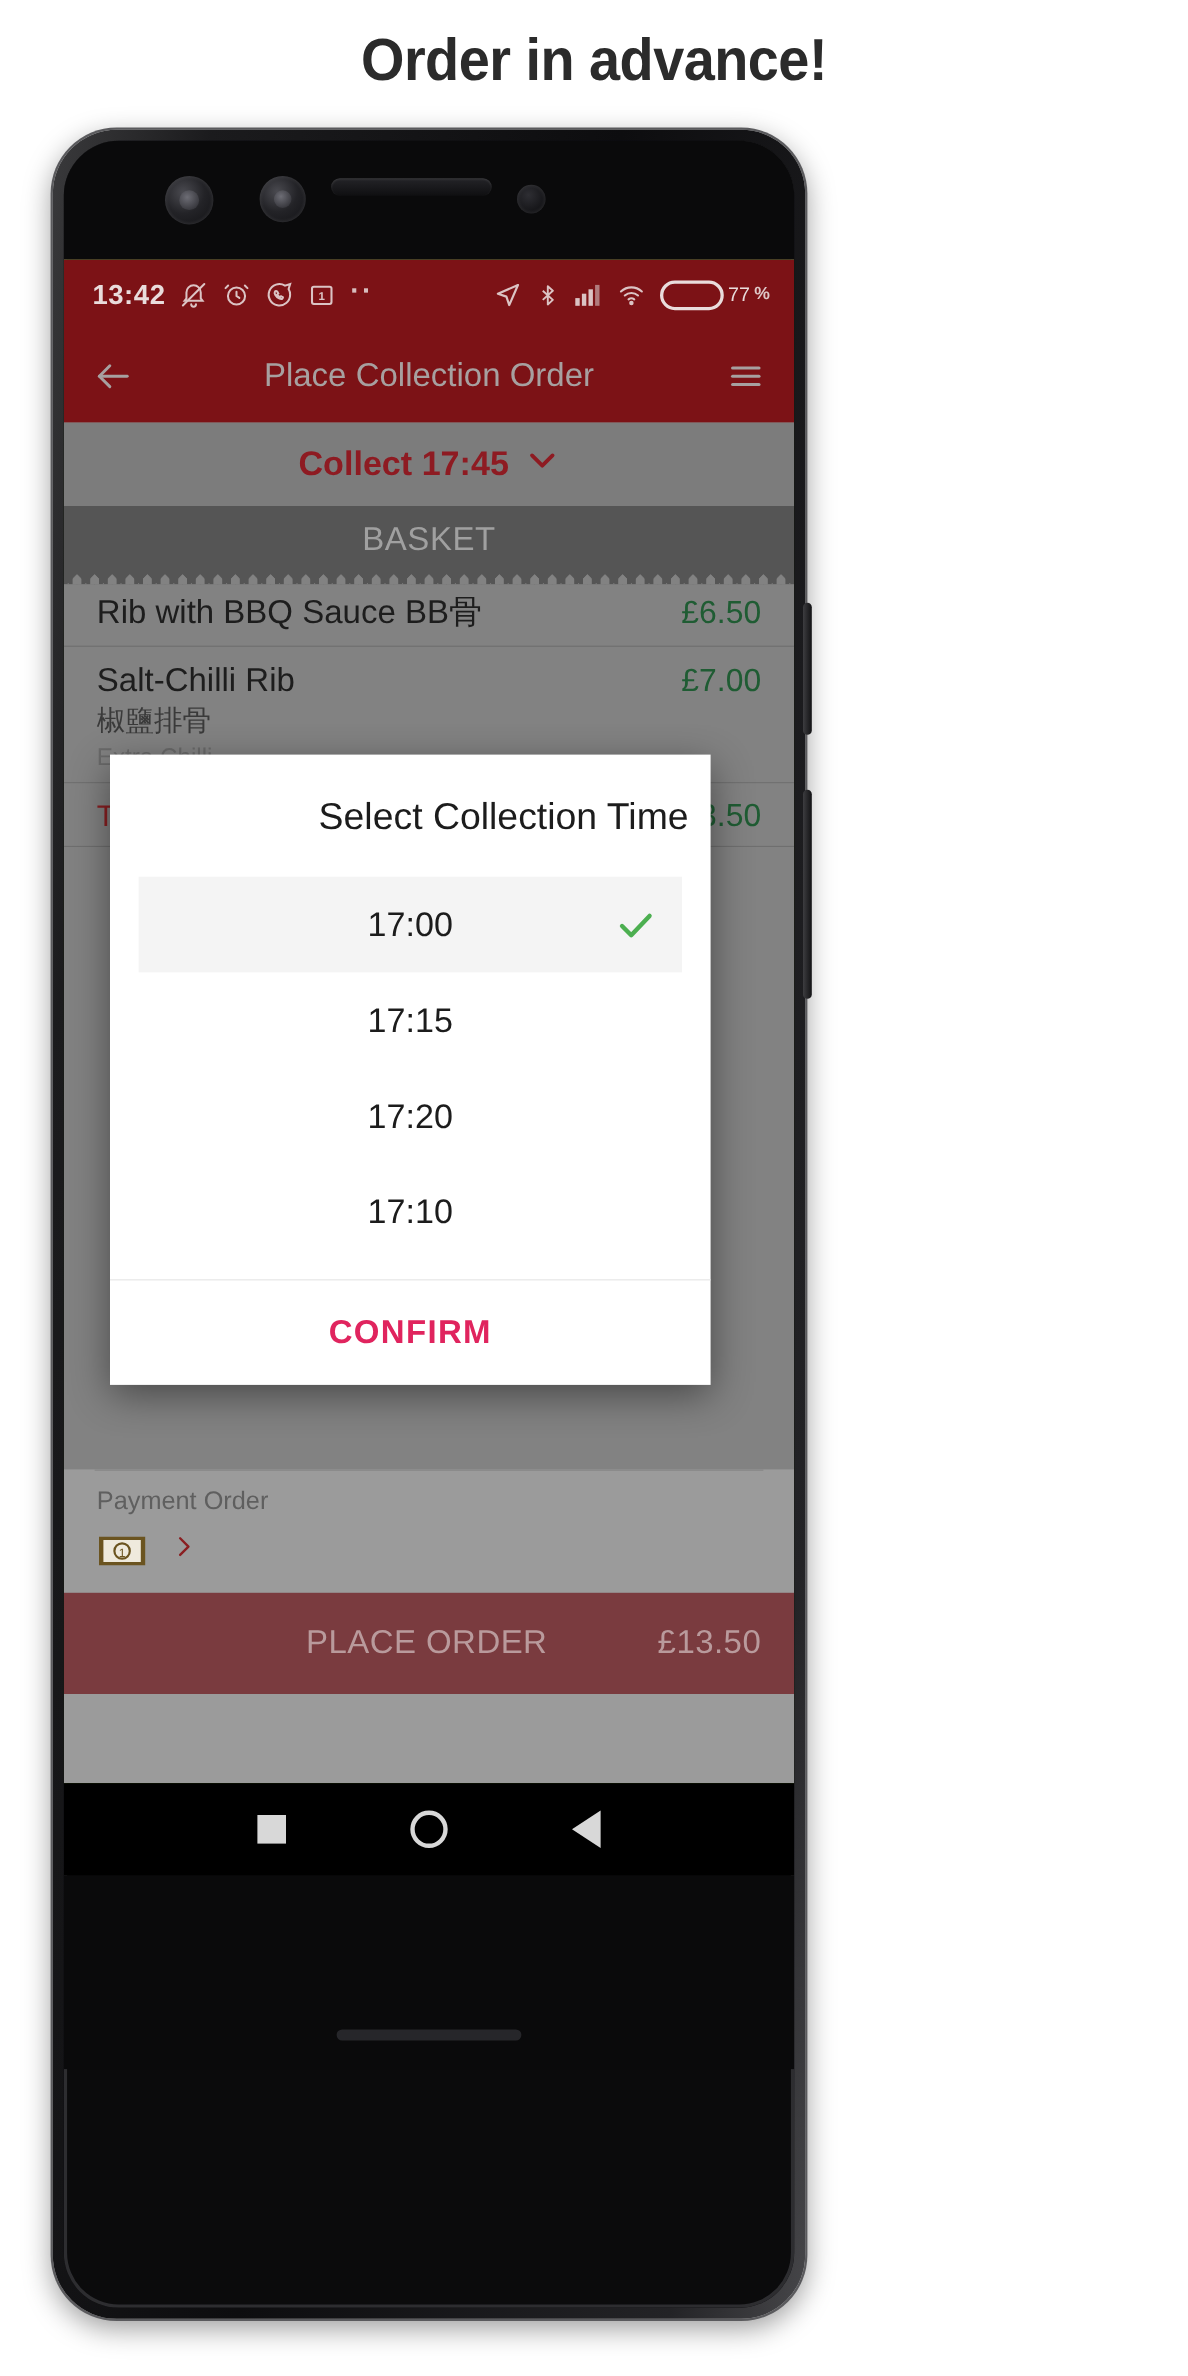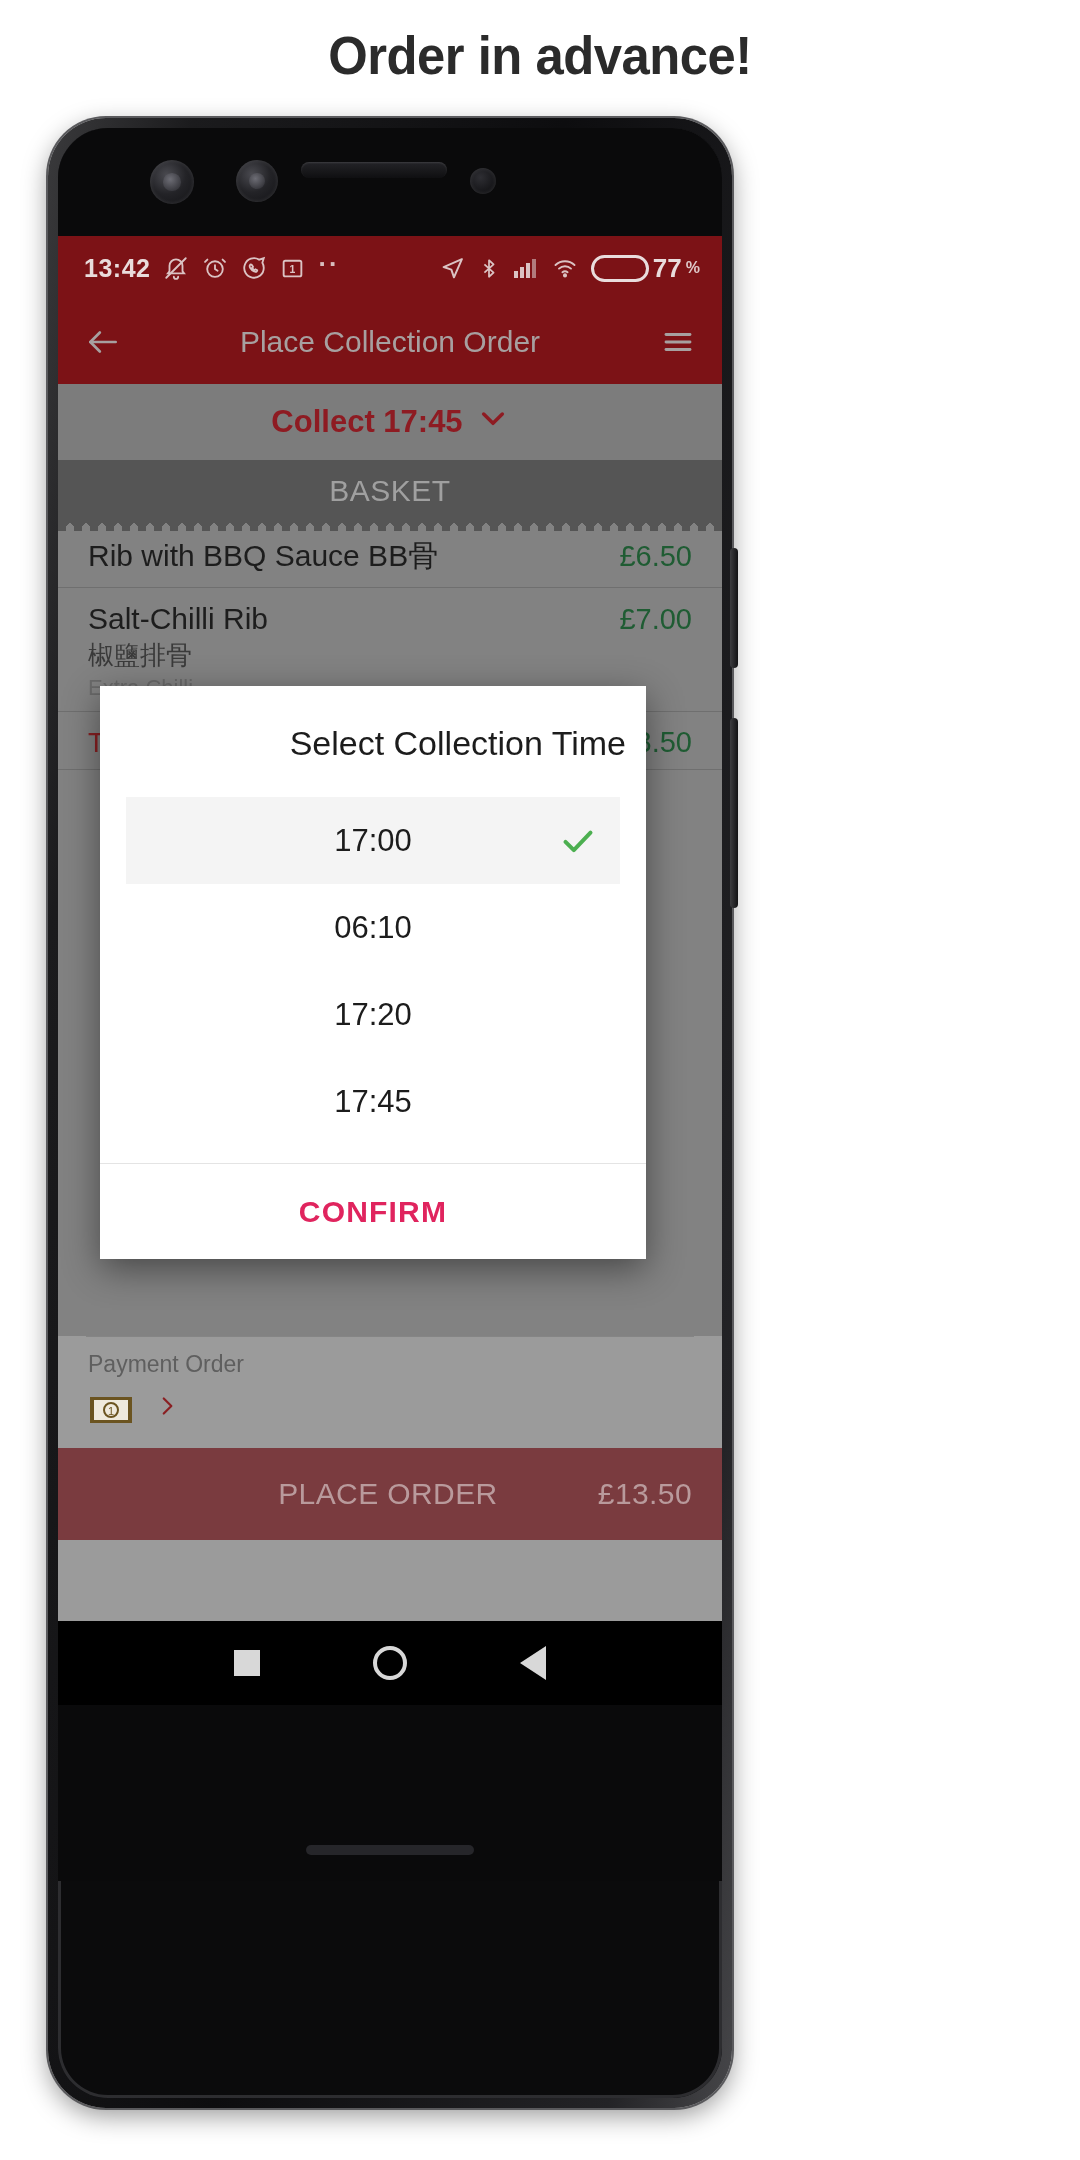--- a/index.html
+++ b/index.html
@@ -137,21 +137,21 @@
   .battery {
     display: inline-flex; align-items: center; gap: 4px;
   }
   .bat-shell {
     width: 58px; height: 27px;
     border: 3px solid #e9dcdc;
     border-radius: 14px;
     padding: 3px;
   }
   .bat-fill { height: 100%; width: 77%; background: #e9dcdc; border-radius: 8px; }
-  .bat-num { font-size: 26px; font-weight: 700; text-align: right; }
+  .bat-num { font-size: 18px; font-weight: 400; text-align: right; }
   .bat-pct { font-size: 16px; font-weight: 700; opacity: 0.9; }
 
   
   .appbar {
     position: relative;
     height: 84px;
     background: #7c1216;
     display: flex;
     align-items: center;
     padding: 0 26px;
@@ -532,27 +532,27 @@
           <div class="dlg-list">
             <div class="dlg-opt selected">
               <span>17:00</span>
               <span class="dlg-check">
                 <svg width="40" height="40" viewBox="0 0 24 24" fill="none" stroke="#4caf50" stroke-width="2.4" stroke-linecap="round" stroke-linejoin="round">
                   <polyline points="4.5,12.5 9.5,17.5 19.5,7"></polyline>
                 </svg>
               </span>
             </div>
             <div class="dlg-opt">
-              <span>06:10</span>
+              <span>17:15</span>
             </div>
             <div class="dlg-opt">
               <span>17:20</span>
             </div>
             <div class="dlg-opt">
-              <span>17:45</span>
+              <span>17:10</span>
             </div>
           </div>
 
           <div class="dlg-footer">
             <button class="dlg-confirm">CONFIRM</button>
           </div>
         </div>
       </div>
 
       <div class="navbar">

